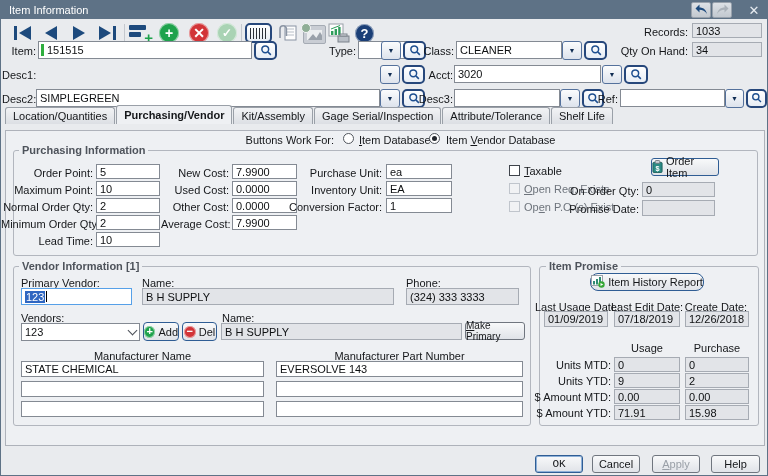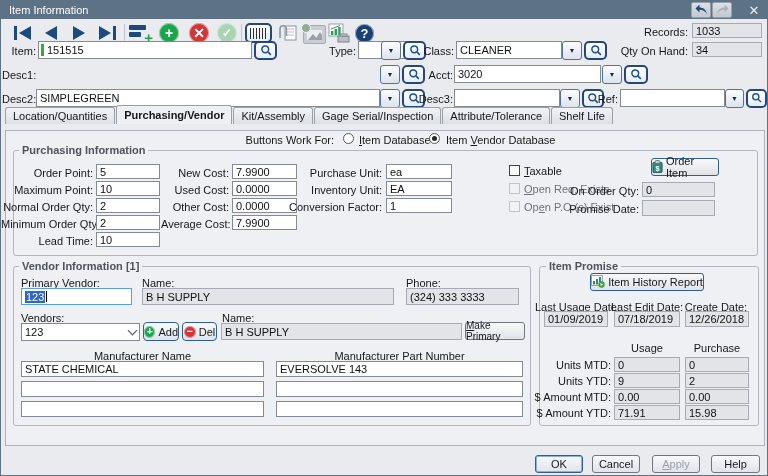--- a/index.html
+++ b/index.html
@@ -14,21 +14,21 @@
   .dim{color:#6e747c;}
   .inp{position:absolute;box-sizing:border-box;background:#fff;border:1px solid #848a93;font-size:11px;padding:0 3px;color:#0e1012;display:flex;align-items:center;white-space:nowrap;overflow:hidden;}
   .ro{background:#e2e4e8;border-color:#a6abb3;}
   .focus{border:1px solid #56a0e8;}
   .sel{background:#2f66c1;color:#fff;padding:0 1px;}
   .caret{display:inline-block;width:1px;height:11px;background:#000;margin-left:1px;}
   .greenbar{position:absolute;left:2px;top:2px;bottom:2px;width:3px;background:#2fae3e;}
   .sbtn{position:absolute;box-sizing:border-box;border:2px solid #26477b;border-radius:5px;background:linear-gradient(#ffffff,#e7edf5);display:flex;align-items:center;justify-content:center;}
   .ddbtn{position:absolute;box-sizing:border-box;border:1px solid #54719c;border-radius:3px;background:linear-gradient(#fbfcfd,#dde3ec);display:flex;align-items:center;justify-content:center;font-size:7px;color:#0f2c52;}
   .btn{position:absolute;box-sizing:border-box;border:1px solid #70767f;border-radius:3px;background:linear-gradient(#f8f9fa,#e0e3e8);font-size:11px;display:flex;align-items:center;justify-content:center;color:#15171a;gap:3px;}
-  .btn.default{border:1px solid #2f5d94;box-shadow:0 0 0 1px #8db0d8 inset;}
+  .btn.default{border:1px solid #2f5d94;box-shadow:0 0 0 1px #8db0d8 inset;font-family:Liberation Mono, monospace;}
   .btn.disabled{color:#9aa0a8;align-items:center;}
   .navbtn{position:absolute;display:flex;align-items:center;justify-content:center;gap:2px;}
   .tri-l{width:0;height:0;border-top:7px solid transparent;border-bottom:7px solid transparent;border-right:12px solid #1d4a7d;}
   .tri-r{width:0;height:0;border-top:7px solid transparent;border-bottom:7px solid transparent;border-left:12px solid #1d4a7d;}
   .navbar{width:3px;height:14px;background:#1d4a7d;}
   .circ{position:absolute;border-radius:50%;color:#fff;display:flex;align-items:center;justify-content:center;font-weight:bold;font-size:14px;line-height:1;box-shadow:0 0 0 1px rgba(255,255,255,.5) inset;}
   .circ.g{background:#1ea24c;}
   .circ.rd{background:#d23438;}
   .circ.ck{background:#a9d3b4;font-size:12px;}
   .circ.hp{background:#1b3f77;font-size:13px;}
@@ -407,21 +407,21 @@
   <div class="inp" style="left:20px;top:400px;width:243px;height:16px;">
       <span></span>
     </div>
   <div class="inp" style="left:275px;top:400px;width:247px;height:16px;">
       <span></span>
     </div>
 
   <div class="grp" style="left:538px;top:265px;width:220px;height:160px;"></div>
   <div class="grpt" style="left:545px;top:259px;">Item Promise</div>
 
-  <div class="btn" style="left:589px;top:272px;width:114px;height:18px;border-color:#2f5d94;">
+  <div class="btn" style="left:589px;top:272px;width:114px;height:18px;border-color:#2f5d94;border-radius:8px;">
     <span><svg width="14" height="13" viewBox="0 0 14 13">
           <rect x="0.5" y="0.5" width="11" height="10" fill="#fdfdfd" stroke="#9aa0a8"></rect>
           <rect x="2" y="6" width="2" height="3.5" fill="#2e8a72"></rect>
           <rect x="5" y="4" width="2" height="5.5" fill="#2e8a72"></rect>
           <rect x="8" y="2" width="2" height="7.5" fill="#2e8a72"></rect>
           <circle cx="10.5" cy="9.5" r="3.2" fill="#35a635"></circle>
           <path d="M9.5 8 L12.3 9.5 L9.5 11 Z" fill="#ffffff"></path>
         </svg></span>
     <span>Item History Report</span>
   </div>

